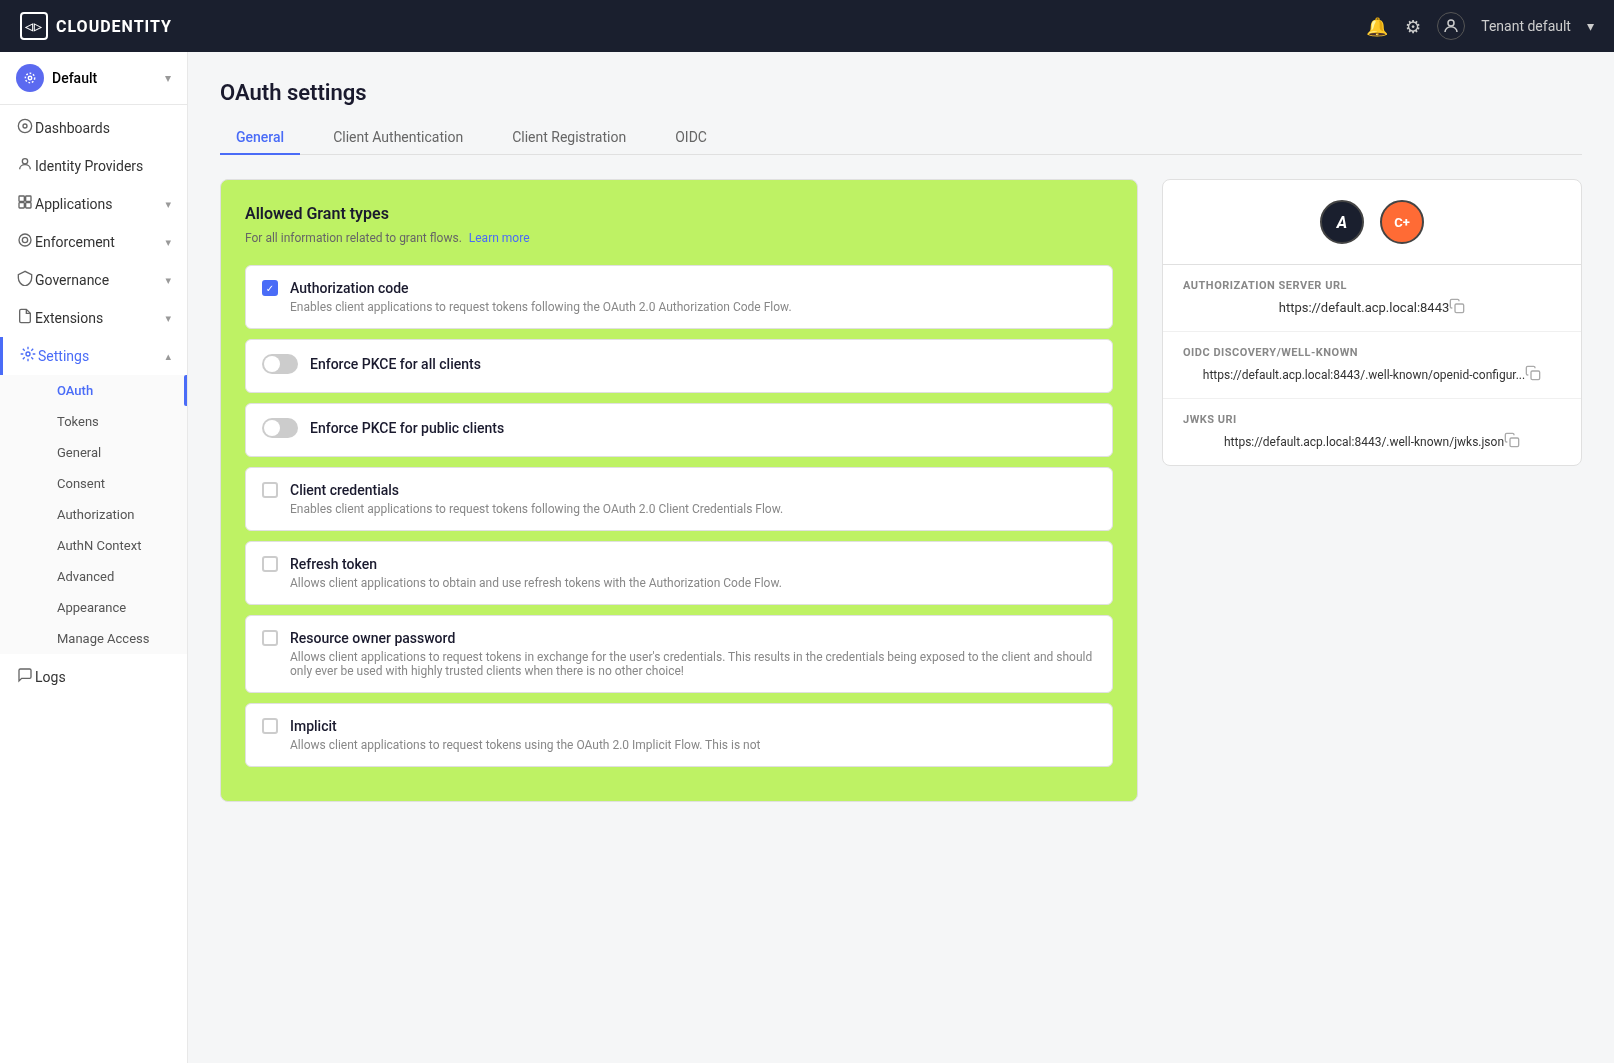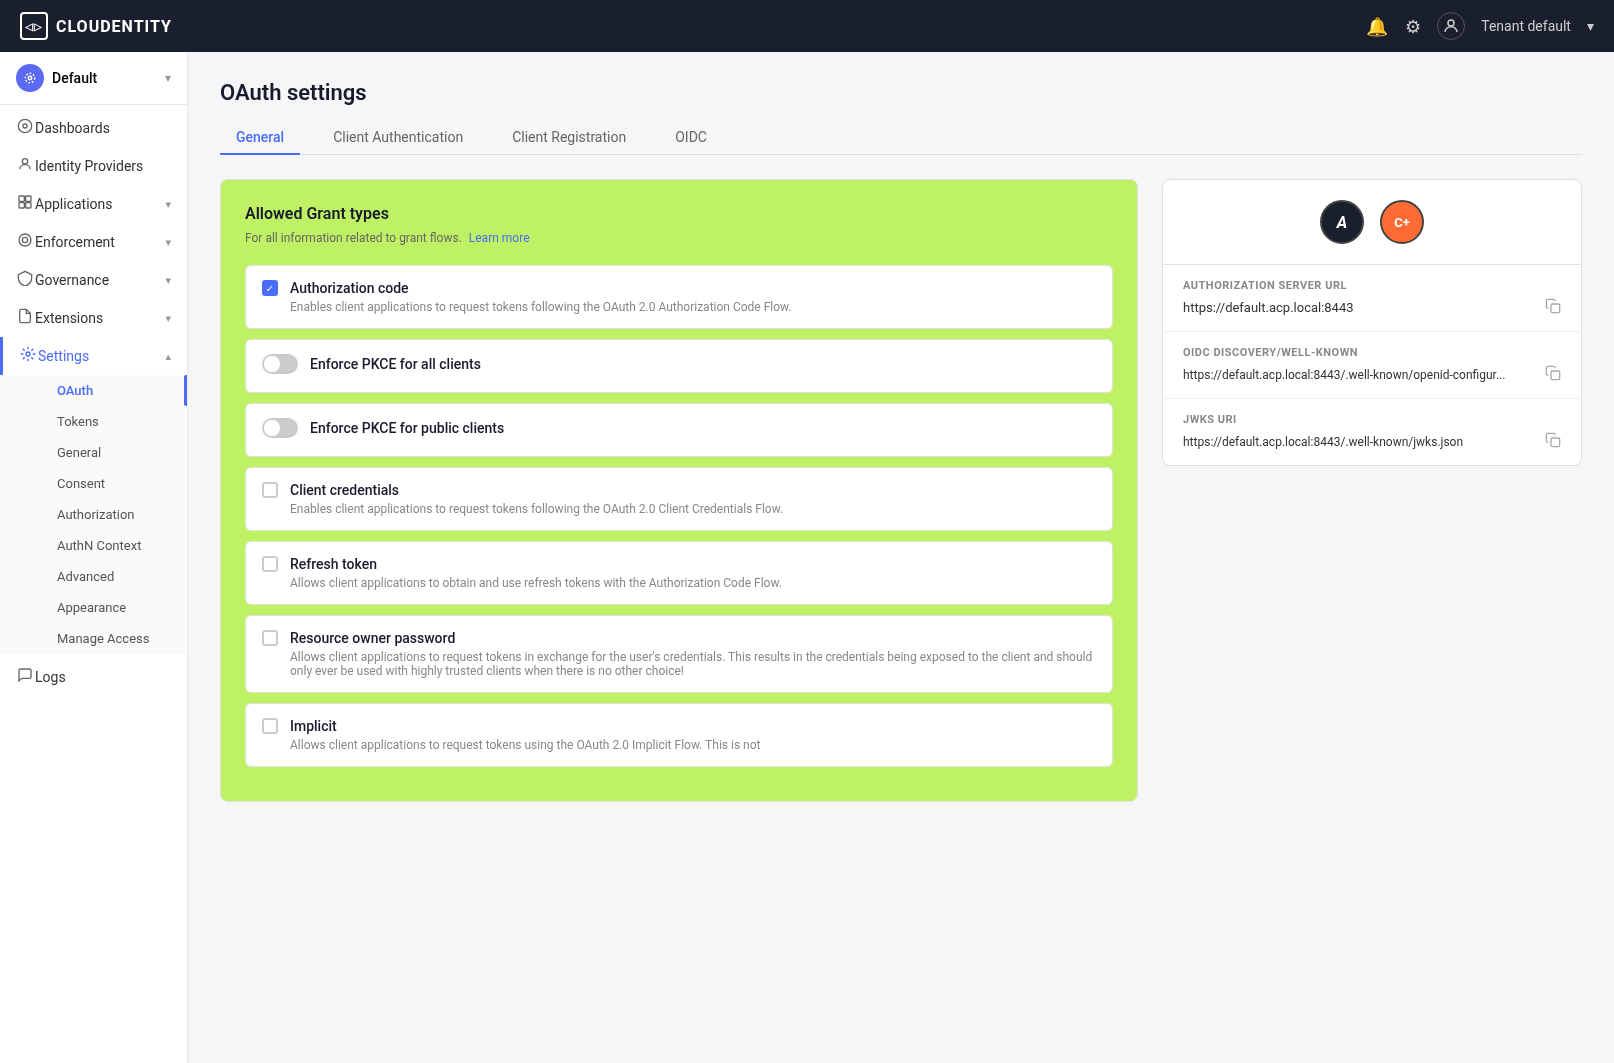--- a/index.html
+++ b/index.html
@@ -161,21 +161,21 @@
       display: flex; align-items: center; justify-content: center;
       color: #fff; font-size: 14px; font-weight: 700;
       border: 2px solid #444;
     }
     .brand-icon-orange {
       background: #ff6b35;
     }
 
     .info-field { padding: 14px 20px; border-bottom: 1px solid #f0f0f0; }
     .info-field-label { font-size: 11px; font-weight: 700; color: #888; letter-spacing: 0.5px; text-transform: uppercase; margin-bottom: 6px; }
-    .info-field-value { font-size: 13px; color: #333; display: flex; align-items: center; justify-content: space-between; }
+    .info-field-value { font-size: 13px; color: #333; display: flex; align-items: center; justify-content: center; }
     .copy-icon { color: #aaa; cursor: pointer; font-size: 14px; }
   </style>
 </head>
 <body>
 
 <nav class="navbar">
   <div class="navbar-left">
     <div class="navbar-logo">
       <div class="logo-icon">◁▷</div>
       <span>CLOUDENTITY</span>

